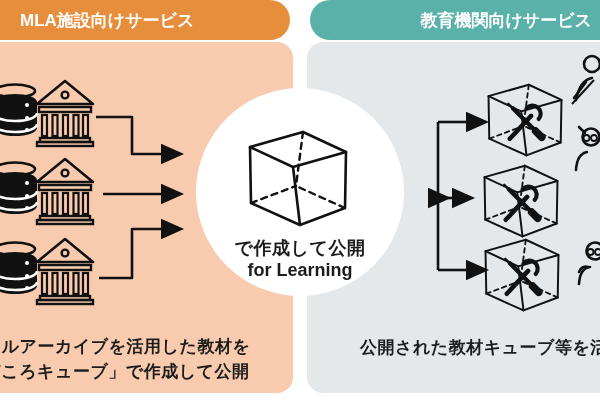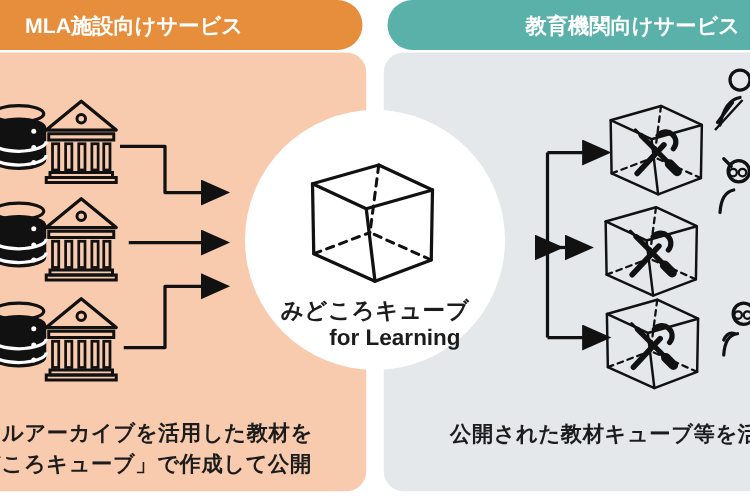--- a/index.html
+++ b/index.html
@@ -10,21 +10,21 @@
   .panel-right{left:307px;width:311px;background:#e4e8eb;}
   .header-bar{position:absolute;top:0;height:40px;border-radius:20px;z-index:5;
               display:flex;align-items:center;font-size:17px;font-weight:bold;color:#fff;}
   .header-left{left:-20px;width:310px;background:#e78e3d;padding-left:40px;box-sizing:border-box;}
   .header-right{left:310px;width:312px;background:#5ab1aa;justify-content:flex-end;
                 padding-right:30px;box-sizing:border-box;}
   .hub-circle{position:absolute;left:196px;top:88px;width:208px;height:208px;
               border-radius:50%;background:#fff;z-index:2;}
   .hub-name{position:absolute;left:0;top:148px;width:100%;text-align:center;
             font-size:18px;font-weight:bold;letter-spacing:.5px;}
-  .hub-sub{position:absolute;left:16px;top:172px;width:100%;text-align:center;
+  .hub-sub{position:absolute;left:0;top:172px;width:100%;text-align:center;
            font-size:18px;font-weight:600;}
   svg.art{position:absolute;left:0;top:0;z-index:3;}
   .desc{position:absolute;z-index:4;font-size:17px;font-weight:600;
         white-space:nowrap;letter-spacing:.5px;}
   .ln{stroke:#111;stroke-width:2.6;fill:none;stroke-linejoin:round;}
   .cube-solid{stroke:#111;stroke-width:2.6;fill:none;stroke-linejoin:round;stroke-linecap:round;}
   .cube-dash{stroke:#111;stroke-width:2.4;fill:none;stroke-dasharray:6 5;stroke-linecap:round;}
   .icon-line{stroke:#111;stroke-width:2.6;fill:none;stroke-linejoin:round;stroke-linecap:round;}
   .tool{stroke:#111;fill:none;stroke-linecap:round;}
 </style>
@@ -37,21 +37,21 @@
   <div class="panel panel-right"></div>
 
   <div class="header-bar header-left">
     <span>MLA施設向けサービス</span>
   </div>
   <div class="header-bar header-right">
     <span>教育機関向けサービス</span>
   </div>
 
   <div class="hub-circle">
-    <div class="hub-name">みどころキューブ</div>
+    <div class="hub-name">で作成して公開</div>
     <div class="hub-sub">for Learning</div>
   </div>
 
   <svg class="art" width="600" height="400" viewBox="0 0 600 400">
     <defs>
       <marker id="ah" markerWidth="10" markerHeight="10" refX="0.5" refY="4" orient="auto">
         <path d="M0,0 L9,4 L0,8 Z" fill="#111"></path>
       </marker>
 
       <g id="db">

